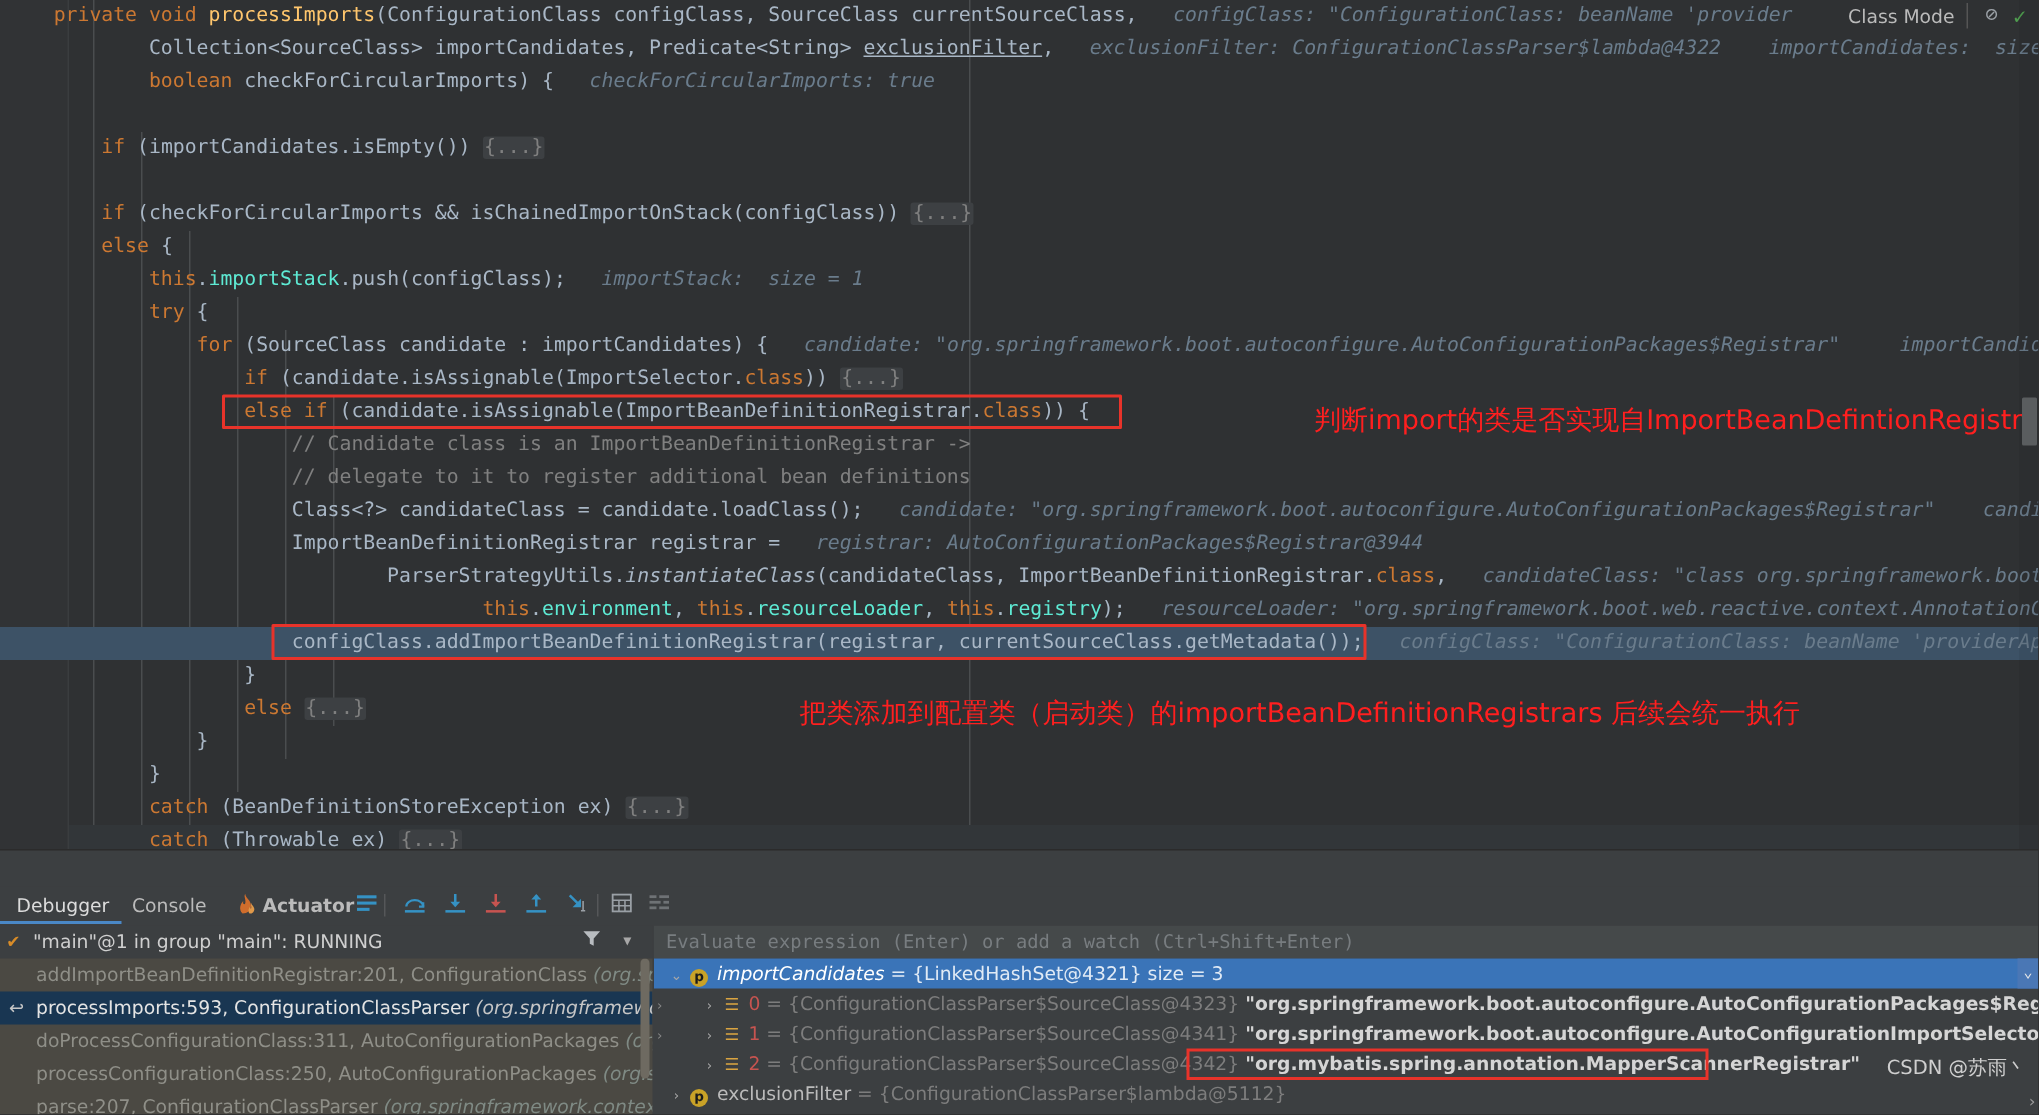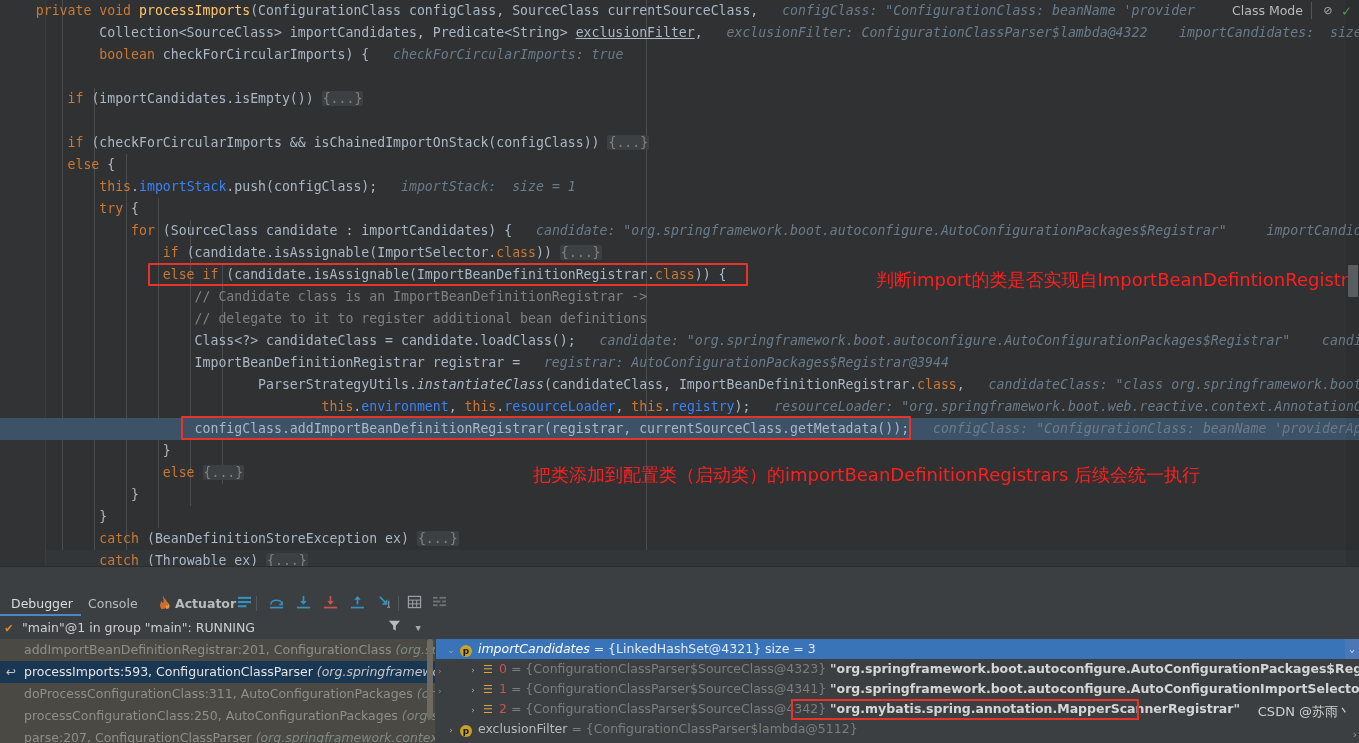--- a/index.html
+++ b/index.html
@@ -46,21 +46,21 @@
     left: 0; width: 1359px; height: 22px;
     white-space: pre;
     padding-left: 4px;
   }
   .ln span { white-space: pre; }
 
   
   .kw   { color: #cc7832; }
   .txt  { color: #a9b7c6; }
   .fn   { color: #ffc66d; }
-  .fld  { color: #3b82f6; }
+  .fld  { color: #5eead4; }
   .cmt  { color: #808080; }
   .hint { color: #6a7c8c; font-style: italic; font-family:"DejaVu Sans Mono", monospace; }
   .fold { color:#808080; background:#3d4043; border-radius:2px; padding:0 1px; }
   .uline { text-decoration: underline; }
 
   
   .exec-line {
     position:absolute; left:0; width:1359px; height:22px;
     background: #3d5266;
   }
@@ -394,20 +394,21 @@
           <div class="frame-row" style="top: 0px;"><span>addImportBeanDefinitionRegistrar:201, ConfigurationClass </span><span class="pkg">(org.spring</span></div>
           <div class="frame-row sel" style="top: 22px;"><span class="frame-arrow">↩</span><span>processImports:593, ConfigurationClassParser </span><span class="pkg">(org.springframework.c</span></div>
           <div class="frame-row" style="top: 44px;"><span>doProcessConfigurationClass:311, AutoConfigurationPackages </span><span class="pkg">(org.sprin</span></div>
           <div class="frame-row" style="top: 66px;"><span>processConfigurationClass:250, AutoConfigurationPackages </span><span class="pkg">(org.springf</span></div>
           <div class="frame-row" style="top: 88px;"><span>parse:207, ConfigurationClassParser </span><span class="pkg">(org.springframework.context.a</span></div>
         </div>
       <div class="frames-scroll"></div>
     </div>
 
     <div class="vars">
+      <div class="eval-box">Evaluate expression (Enter) or add a watch (Ctrl+Shift+Enter)</div>
       <div id="vars-container">
           <div class="var-row sel" style="top: 22px; padding-left: 8px;"><span class="exp-arrow">⌄</span><span class="vicon p">p</span><span class="vname"> importCandidates</span><span class="vval"> = </span><span class="vval">{LinkedHashSet@4321}  size = 3</span></div>
           <div class="var-row" style="top: 42px; padding-left: 30px;"><span class="exp-arrow">›</span><span class="vicon arr">☰</span><span class="vidx"> 0</span><span class="vval"> = </span><span class="vval">{ConfigurationClassParser$SourceClass@4323} </span><span class="vstr">"org.springframework.boot.autoconfigure.AutoConfigurationPackages$Registrar"</span></div>
           <div class="var-row" style="top: 62px; padding-left: 30px;"><span class="exp-arrow">›</span><span class="vicon arr">☰</span><span class="vidx"> 1</span><span class="vval"> = </span><span class="vval">{ConfigurationClassParser$SourceClass@4341} </span><span class="vstr">"org.springframework.boot.autoconfigure.AutoConfigurationImportSelector"</span></div>
           <div class="var-row" style="top: 82px; padding-left: 30px;"><span class="exp-arrow">›</span><span class="vicon arr">☰</span><span class="vidx"> 2</span><span class="vval"> = </span><span class="vval">{ConfigurationClassParser$SourceClass@4342} </span><span class="vstr">"org.mybatis.spring.annotation.MapperScannerRegistrar"</span></div>
           <div class="var-row" style="top: 102px; padding-left: 8px;"><span class="exp-arrow">›</span><span class="vicon p">p</span><span class="vname"> exclusionFilter</span><span class="vval"> = </span><span class="vval">{ConfigurationClassParser$lambda@5112}</span></div>
         </div>
       <div class="vars-redbox" style="left:355px; top:82px; width:348px; height:21px;"></div>
       <div class="vars-collapse">⌄</div>
       <div class="vars-expand-b">›</div>

